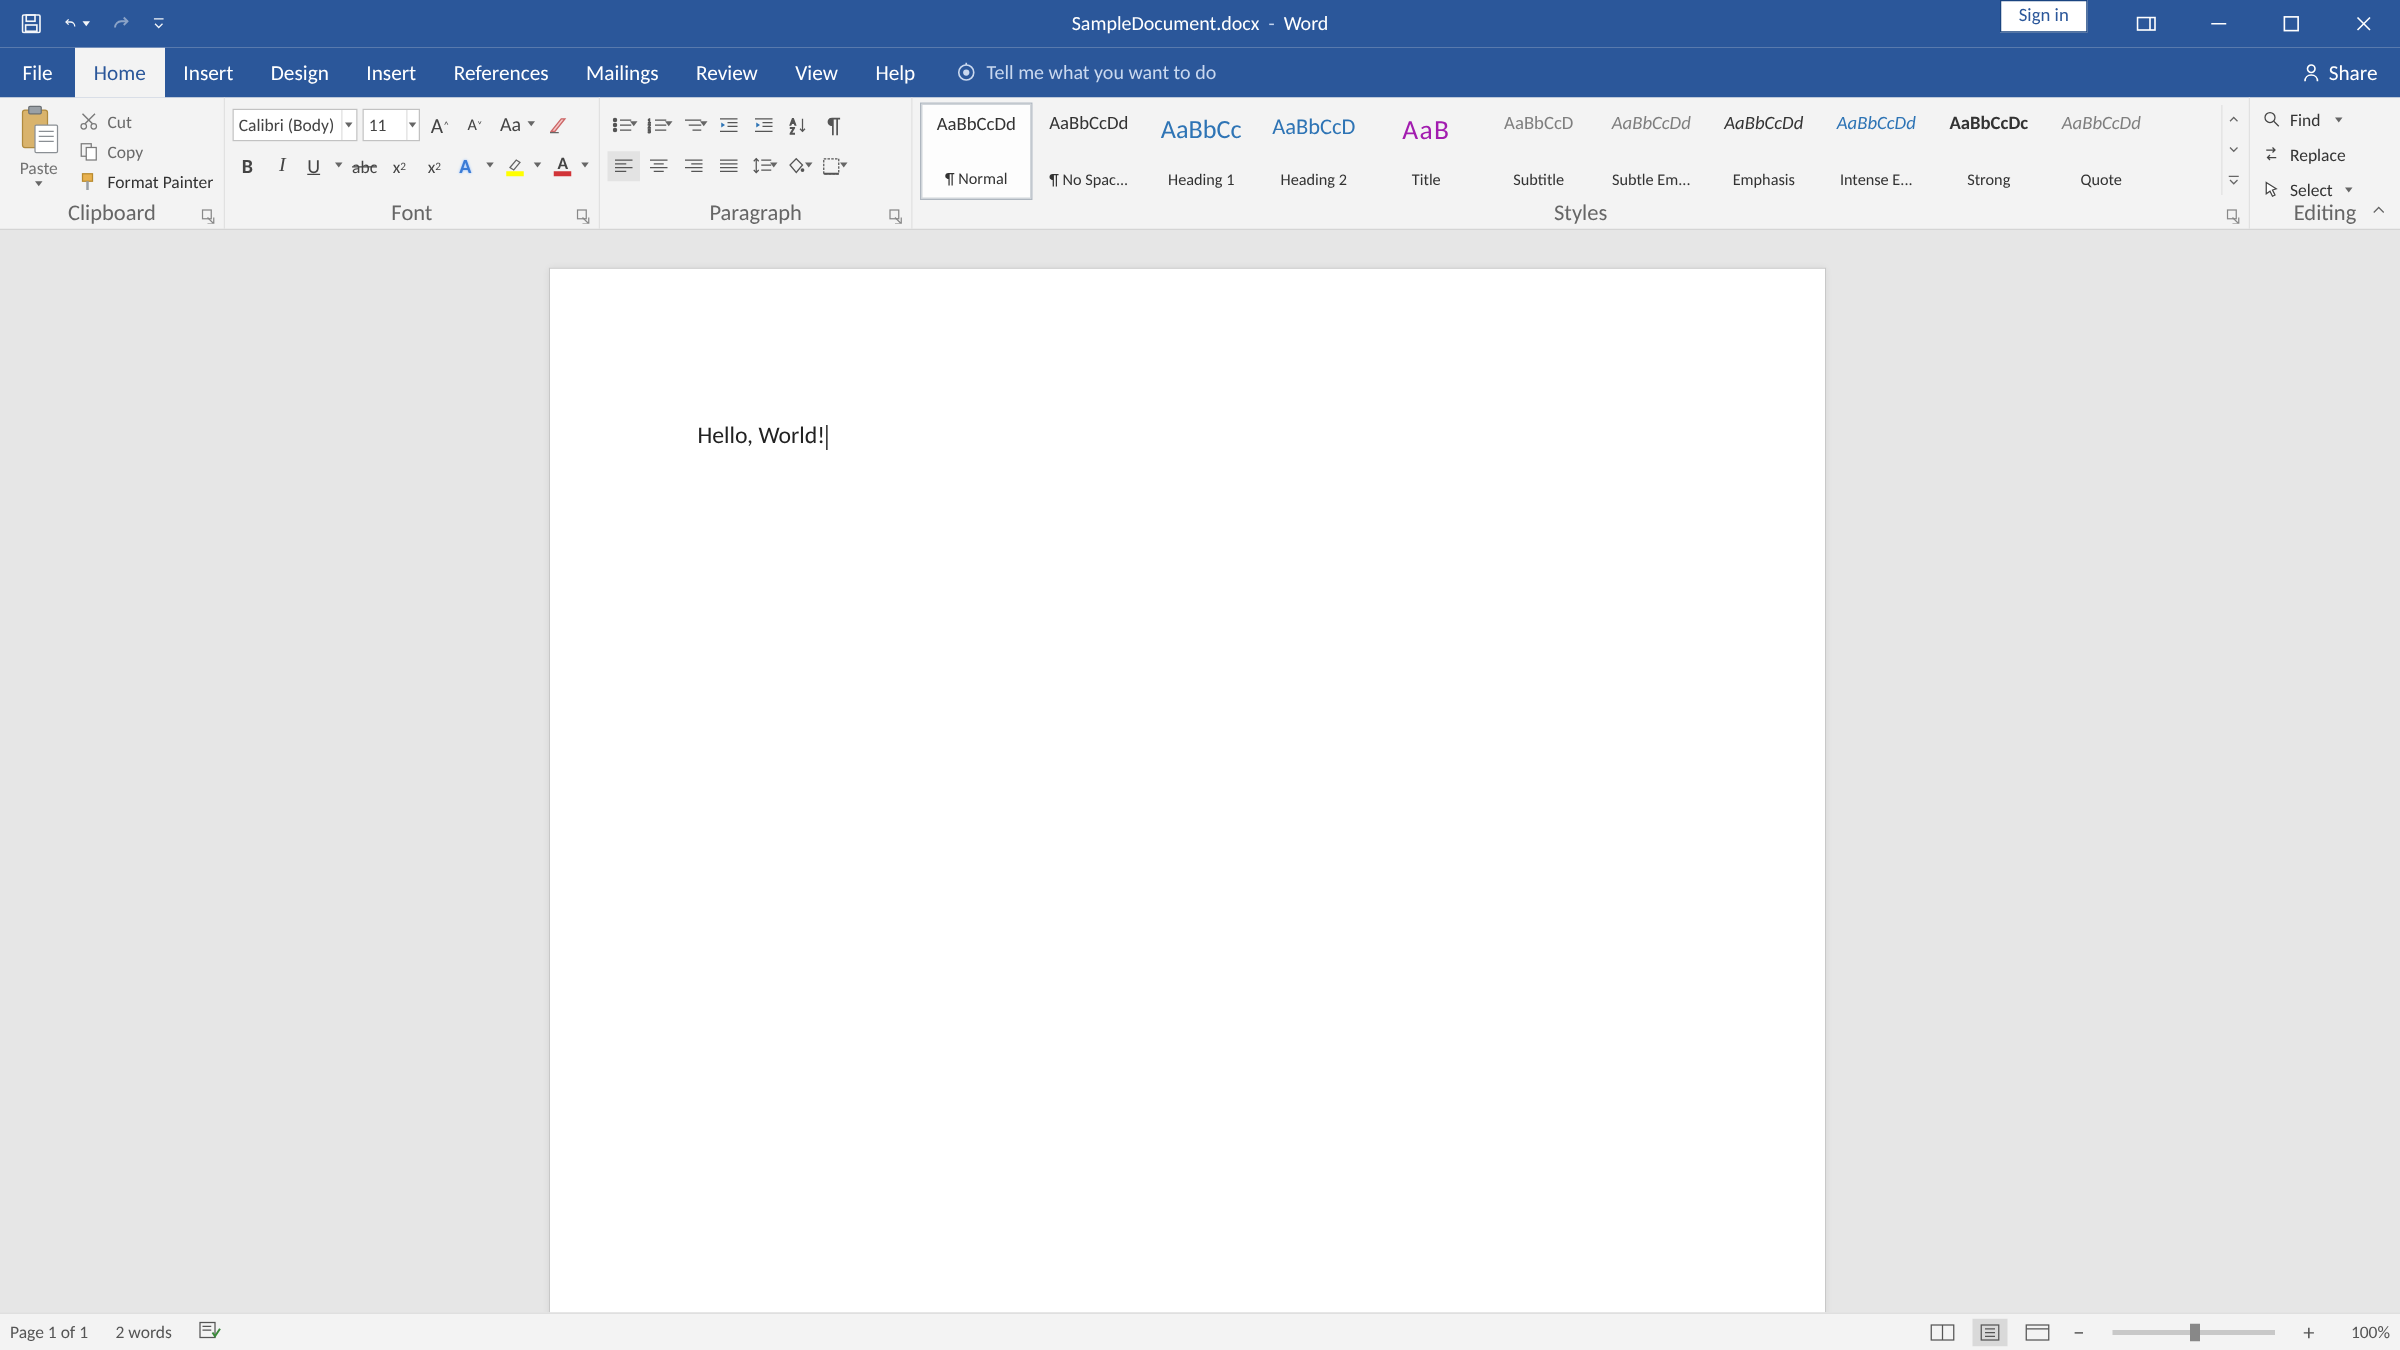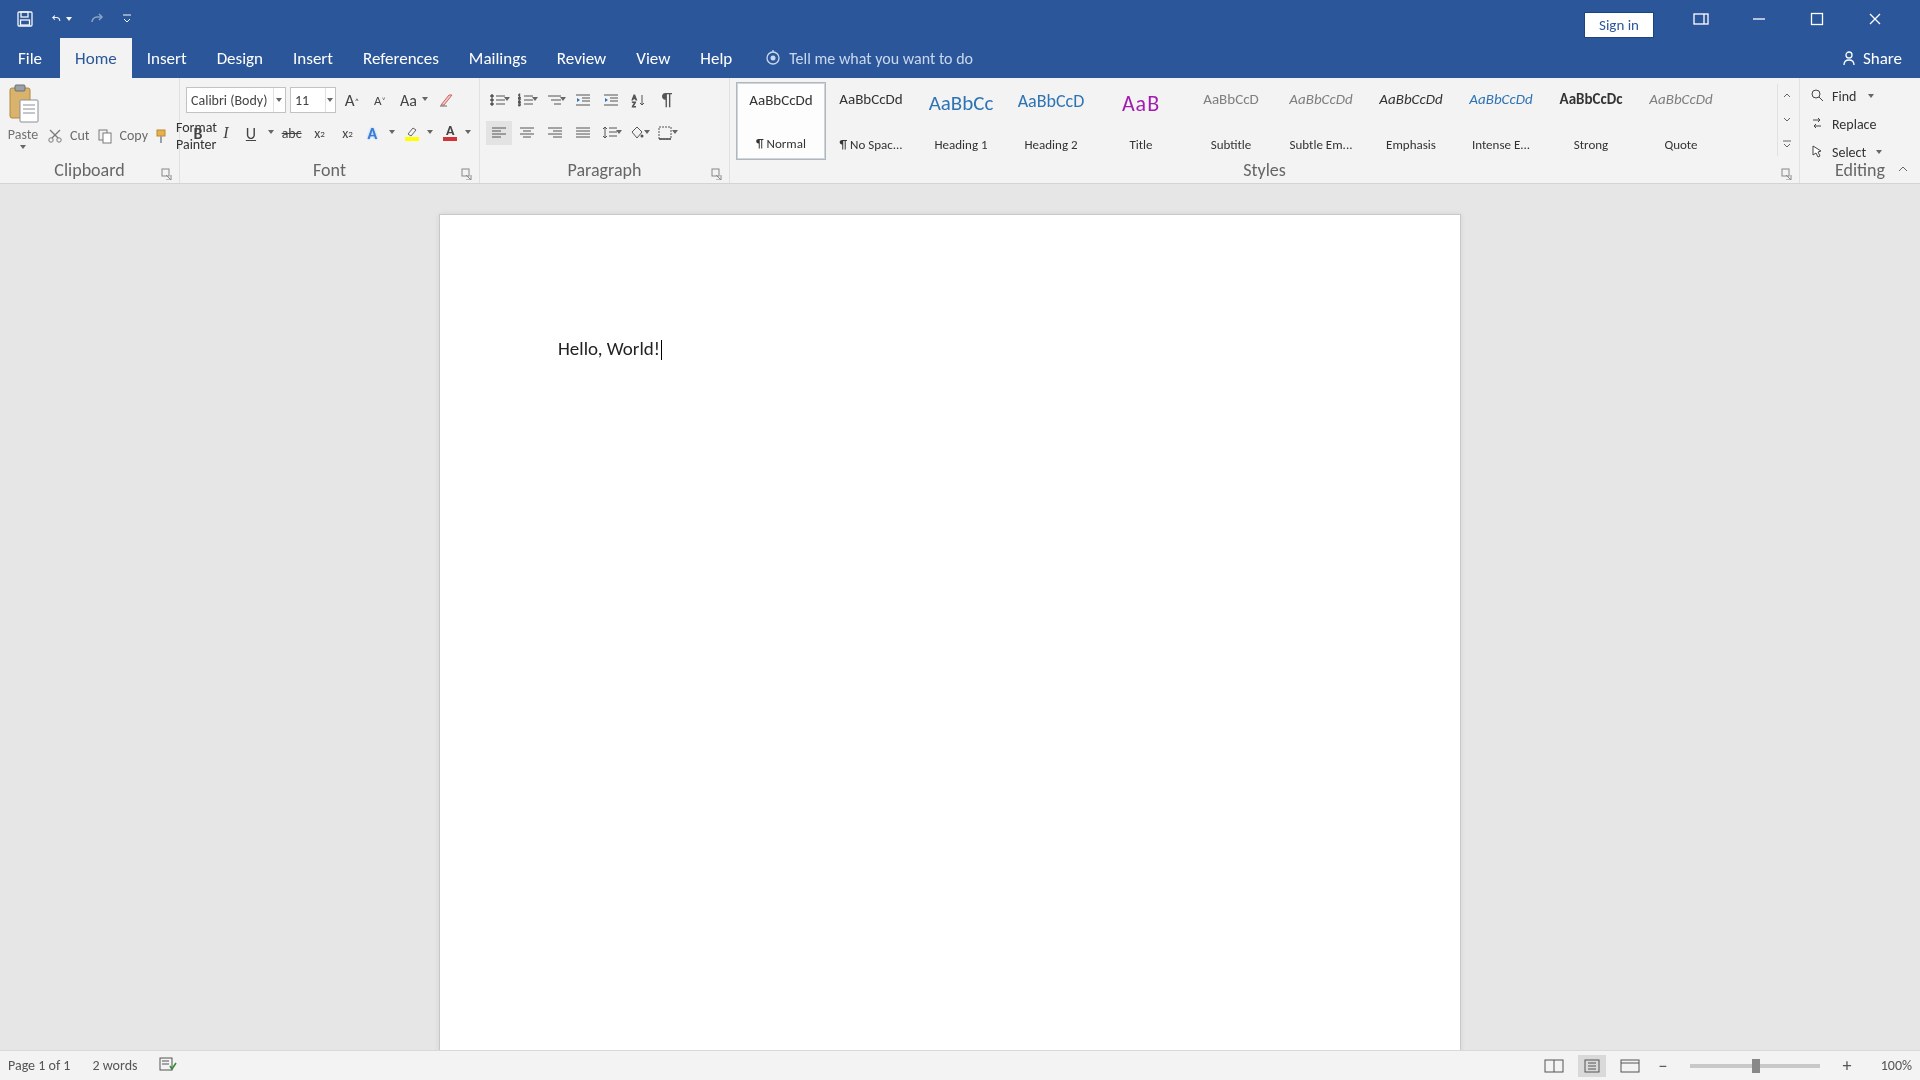--- a/index.html
+++ b/index.html
@@ -4,21 +4,21 @@
 <style>
 *{box-sizing:border-box;margin:0;padding:0;font-family:"Segoe UI","Calibri",sans-serif}
 html,body{width:1920px;height:1080px;overflow:hidden;background:#e6e6e6}
 
 
 .titlebar{height:38px;background:#2b579a;display:flex;align-items:center;color:#fff;font-size:15px;position:relative}
 .titlebar .qat{display:flex;align-items:center;gap:14px;padding-left:14px}
 .titlebar .qat .qbtn{width:22px;height:22px;display:flex;align-items:center;justify-content:center;opacity:.95}
 .titlebar .title{position:absolute;left:0;right:0;text-align:center;pointer-events:none;font-size:16px}
 .titlebar .title .dim{color:#c4d5ef}
-.titlebar .right{position:absolute;right:16px;top:0;height:38px;display:flex;align-items:flex-end}
+.titlebar .right{position:absolute;right:0;top:0;height:38px;display:flex;align-items:flex-start}
 .titlebar .signin{background:#fff;color:#2b579a;font-size:15px;padding:3px 14px;border:1px solid #1a4480;margin-right:18px}
 .titlebar .winbtn{width:58px;height:38px;display:flex;align-items:center;justify-content:center}
 .titlebar svg{stroke:#fff;fill:none}
 
 
 .tabsrow{height:40px;background:#2b579a;display:flex;align-items:stretch;color:#fff;font-size:17px}
 .tabsrow .tab{padding:0 15px;display:flex;align-items:center;cursor:default}
 .tabsrow .tab.file{padding:0 18px}
 .tabsrow .tab.active{background:#f3f3f3;color:#2b579a}
 .tabsrow .tellme{display:flex;align-items:center;color:#c9d8ef;margin-left:18px;font-size:16px;gap:8px}
@@ -29,21 +29,21 @@
 .group{border-right:1px solid #e1e1e1;position:relative;padding:4px 6px 0 6px}
 .group .glabel{position:absolute;bottom:2px;left:0;right:0;text-align:center;font-size:18px;color:#666}
 .group .launcher{position:absolute;right:4px;bottom:4px;width:14px;height:14px}
 .launcher svg{stroke:#888}
 
 
 .g-clip{width:180px;display:flex}
 .g-clip .pastecol{width:50px;display:flex;flex-direction:column;align-items:center;padding-top:2px}
 .g-clip .pastecol .picon{width:34px;height:40px;position:relative}
 .g-clip .pastecol .ptxt{font-size:14px;color:#737373;margin-top:2px}
-.g-clip .ccol{flex:1;display:flex;flex-direction:row;gap:6px;padding-top:6px;padding-left:6px}
+.g-clip .ccol{flex:1;display:flex;flex-direction:column;gap:6px;padding-top:6px;padding-left:6px}
 .g-clip .crow{display:flex;align-items:center;gap:6px;font-size:14px;color:#6a6a6a}
 .g-clip .crow.fp{color:#333}
 .g-clip .ico{width:18px;height:18px;display:inline-flex;align-items:center;justify-content:center}
 
 
 .g-font{width:300px}
 .g-font .row{display:flex;align-items:center;gap:4px;height:34px}
 .g-font .row1{padding-top:2px}
 .fontbox{display:flex;align-items:center;border:1px solid #c2c2c2;background:#fff;height:26px}
 .fontbox.fname{width:100px}
@@ -121,20 +121,25 @@
           <path d="M3 11a5 5 0 0 1 5-5h5" stroke-width="1.5"></path>
           <path d="M10 3l3 3-3 3" stroke-width="1.5"></path>
         </svg>
       </div>
     <div class="qbtn" style="width:10px">
         <svg width="8" height="12" viewBox="0 0 8 12" stroke="#fff">
           <line x1="0" y1="2" x2="8" y2="2" stroke-width="1"></line>
           <path d="M1 6l3 3 3-3" stroke-width="1"></path>
         </svg>
       </div>
+  </div>
+  <div class="title">
+    <span>SampleDocument.docx</span>
+    <span class="dim"> &nbsp;-&nbsp; </span>
+    <span>Word</span>
   </div>
   <div class="right">
     <div class="signin">Sign in</div>
     <div class="winbtn">
         <svg width="16" height="12" viewBox="0 0 16 12">
           <rect x="1" y="1" width="14" height="10" stroke-width="1.3"></rect>
           <path d="M11 1v10" stroke-width="1.3"></path>
         </svg>
       </div>
     <div class="winbtn">

